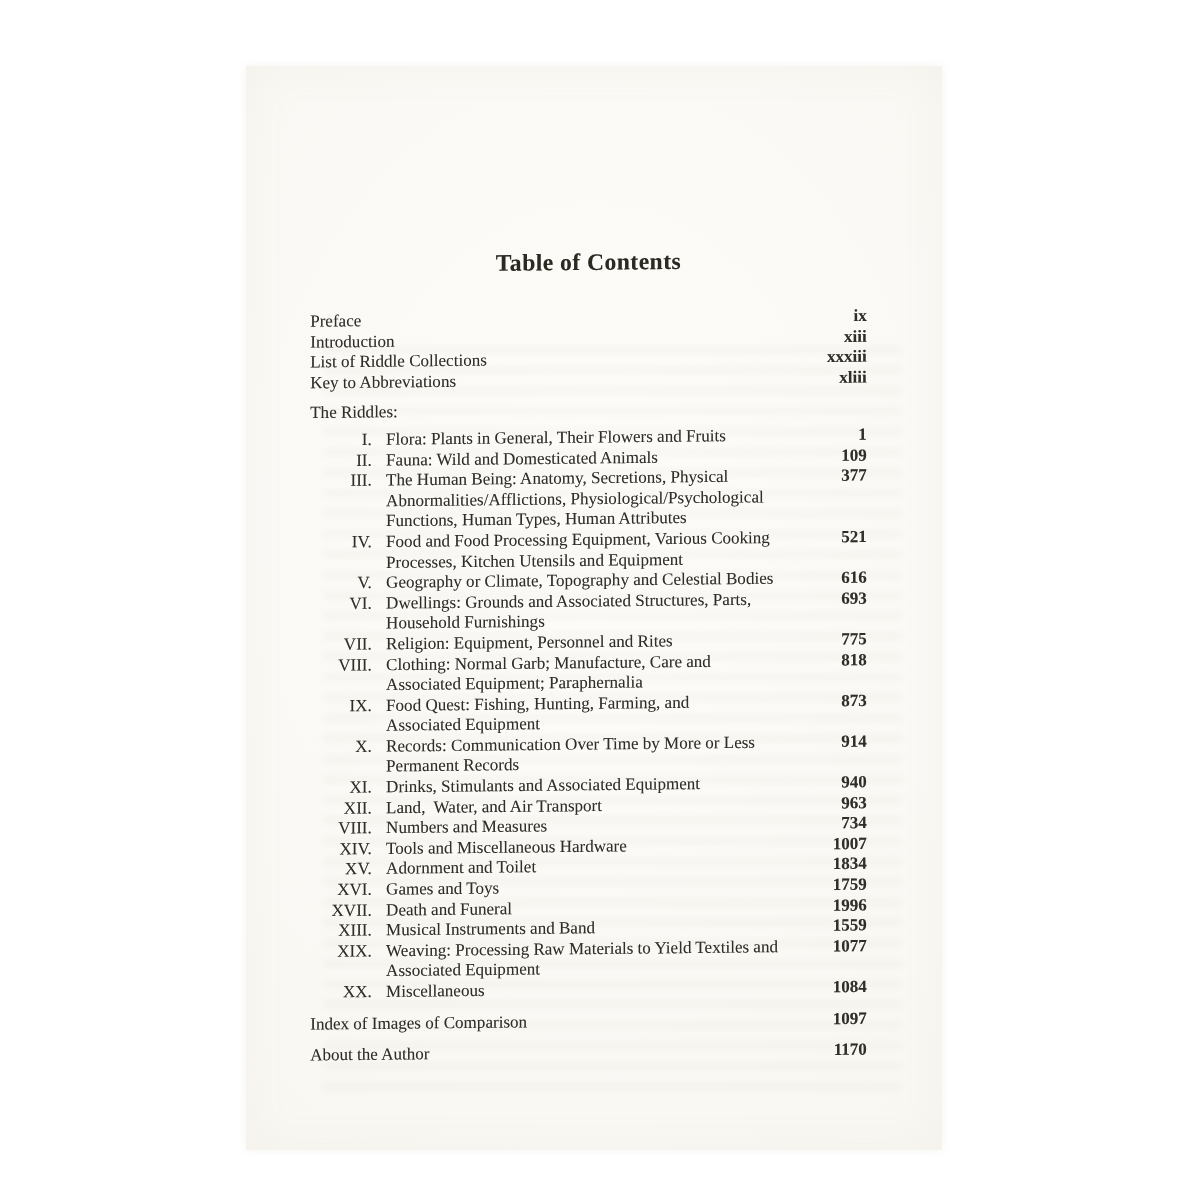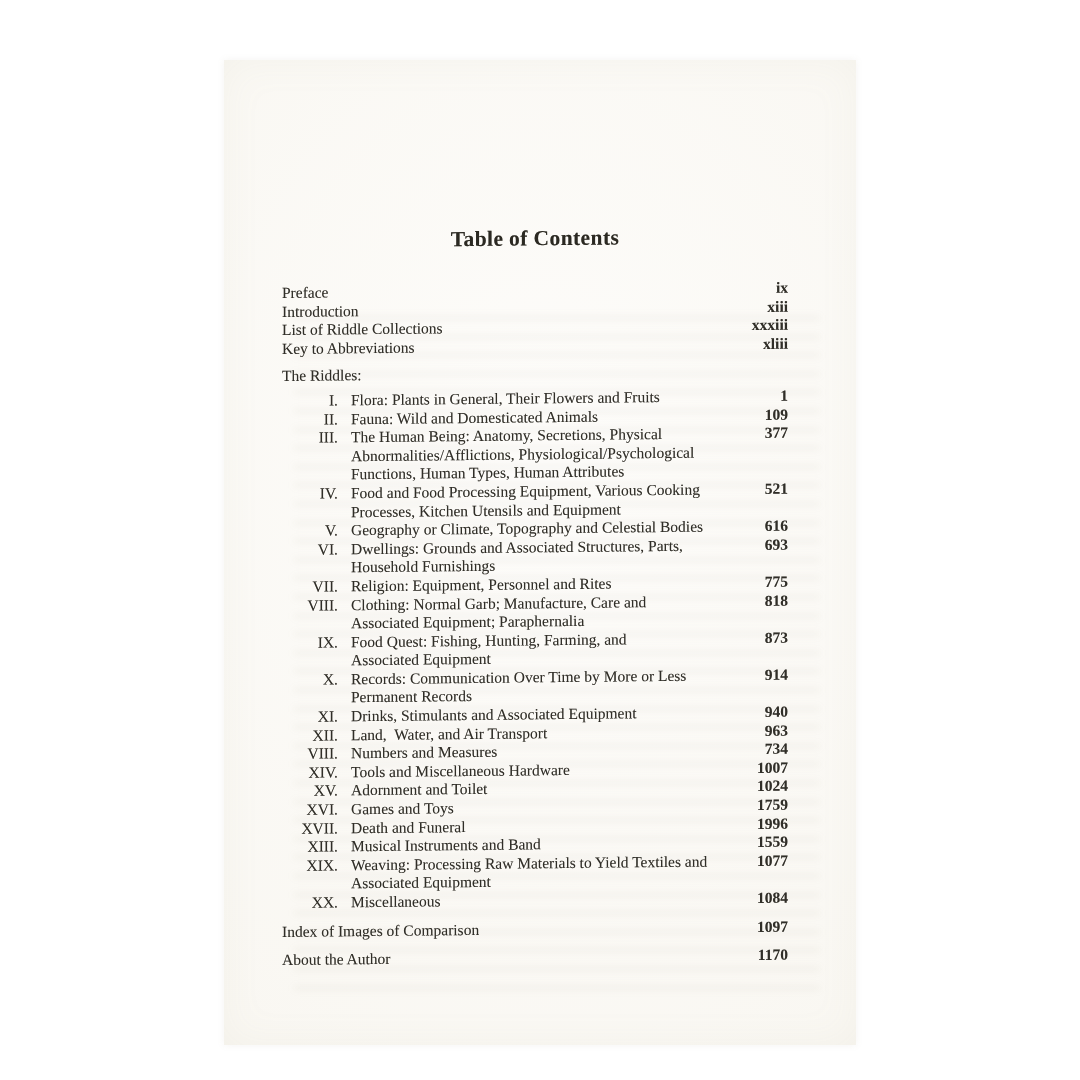--- a/index.html
+++ b/index.html
@@ -221,21 +221,21 @@
               <div class="title-line">Tools and Miscellaneous Hardware</div>
             </span>
     <span class="pagenum">1007</span>
   </div>
 
   <div class="row riddle-row">
     <span class="numeral">XV.</span>
     <span class="titlelines">
               <div class="title-line">Adornment and Toilet</div>
             </span>
-    <span class="pagenum">1024</span>
+    <span class="pagenum">1834</span>
   </div>
 
   <div class="row riddle-row">
     <span class="numeral">XVI.</span>
     <span class="titlelines">
               <div class="title-line">Games and Toys</div>
             </span>
     <span class="pagenum">1759</span>
   </div>
 

